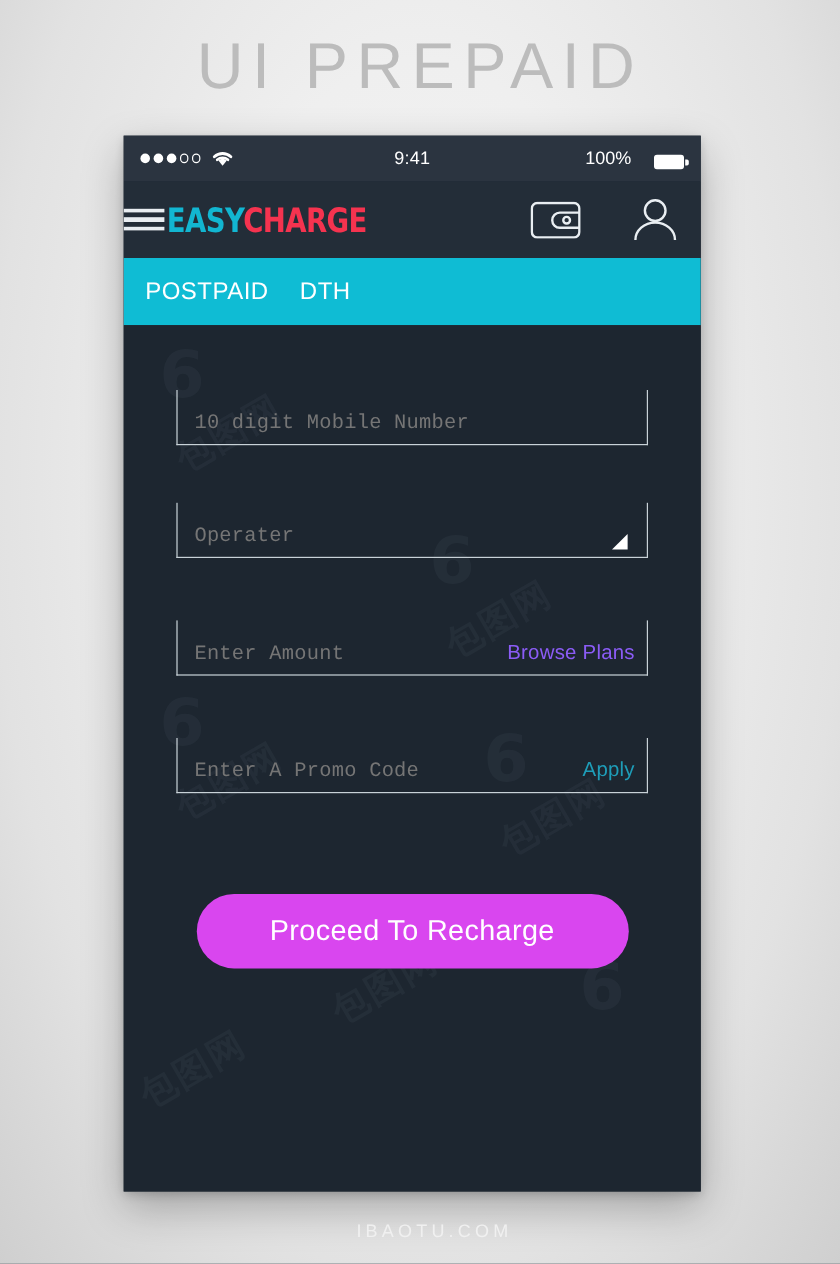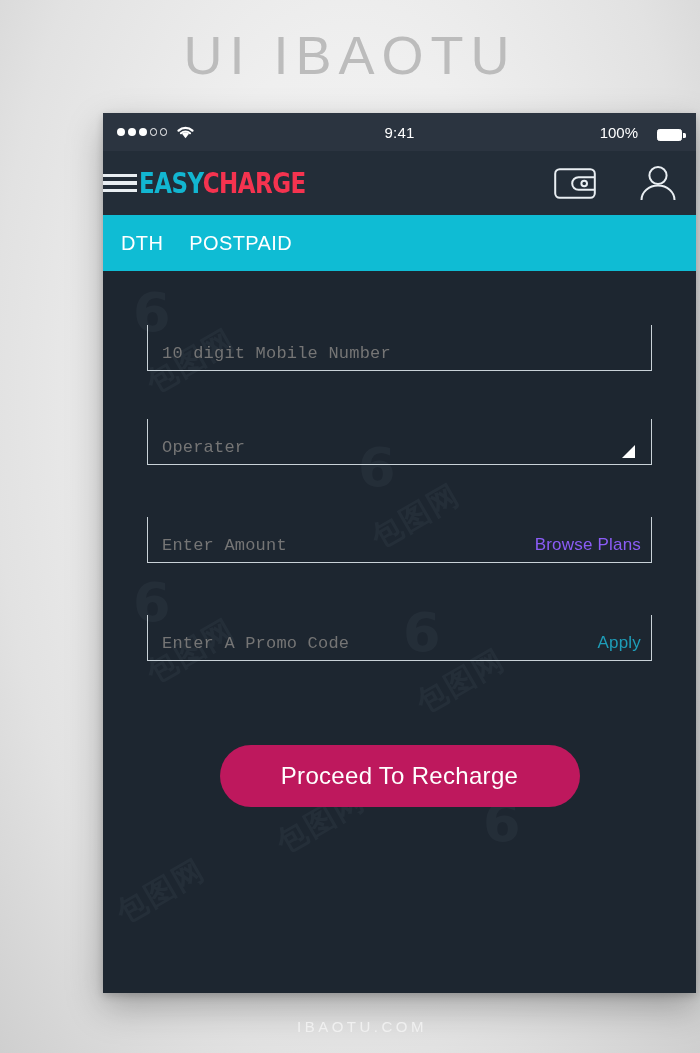--- a/index.html
+++ b/index.html
@@ -46,21 +46,21 @@
     letter-spacing: 3.5px;
     color: #f0f0f0;
     font-family: "Liberation Sans", sans-serif;
   }
 
   
   .phone {
     position: absolute;
     left: 103px;
     top: 113px;
-    width: 593px;
+    width: 481px;
     height: 880px;
     background: #1d2630;
     box-shadow: 0 14px 34px rgba(0,0,0,0.28), 0 3px 8px rgba(0,0,0,0.18);
     overflow: hidden;
   }
 
   
   .statusbar {
     position: relative;
     height: 38px;
@@ -261,36 +261,36 @@
   }
 
   .gap-1 { height: 54px; }
   .gap-2 { height: 48px; }
   .gap-3 { height: 52px; }
 
   .cta-wrap { margin-top: 84px; display: flex; justify-content: center; }
   .cta {
     width: 360px;
     height: 62px;
-    background: #be185d;
+    background: #d946ef;
     border: none;
     border-radius: 31px;
     color: #ffffff;
     font-size: 24px;
     letter-spacing: 0.3px;
     font-family: "Liberation Sans", sans-serif;
     cursor: pointer;
   }
 </style>
 </head>
 <body>
 
 <div class="poster">
 
-  <div class="poster-title">UI IBAOTU</div>
+  <div class="poster-title">UI PREPAID</div>
 
   <div class="phone">
 
     <div class="statusbar">
       <div class="sb-left">
         <div class="signal-dots">
           <span class="dot"></span>
           <span class="dot"></span>
           <span class="dot"></span>
           <span class="dot hollow"></span>
@@ -332,24 +332,24 @@
           <svg width="40" height="36" viewBox="0 0 40 36">
             <circle cx="20" cy="10.5" r="8.6" fill="none" stroke="#e9eef2" stroke-width="2"></circle>
             <path d="M3.5 35 a16.5 14.5 0 0 1 33 0" fill="none" stroke="#e9eef2" stroke-width="2"></path>
           </svg>
         </span>
       </div>
     </div>
 
     <div class="tabbar">
       <div class="tab">
+          <span>POSTPAID</span>
+        </div>
+      <div class="tab">
           <span>DTH</span>
-        </div>
-      <div class="tab">
-          <span>POSTPAID</span>
         </div>
     </div>
 
     <div class="screen-body">
 
       <div class="watermark">
         <div class="wm-item wm-logo" style="left:30px;  top:10px;">6</div>
         <div class="wm-item wm-text" style="left:40px;  top:70px; transform:rotate(-30deg);">包图网</div>
         <div class="wm-item wm-logo" style="left:255px; top:165px;">6</div>
         <div class="wm-item wm-text" style="left:265px;top:225px; transform:rotate(-30deg);">包图网</div>

